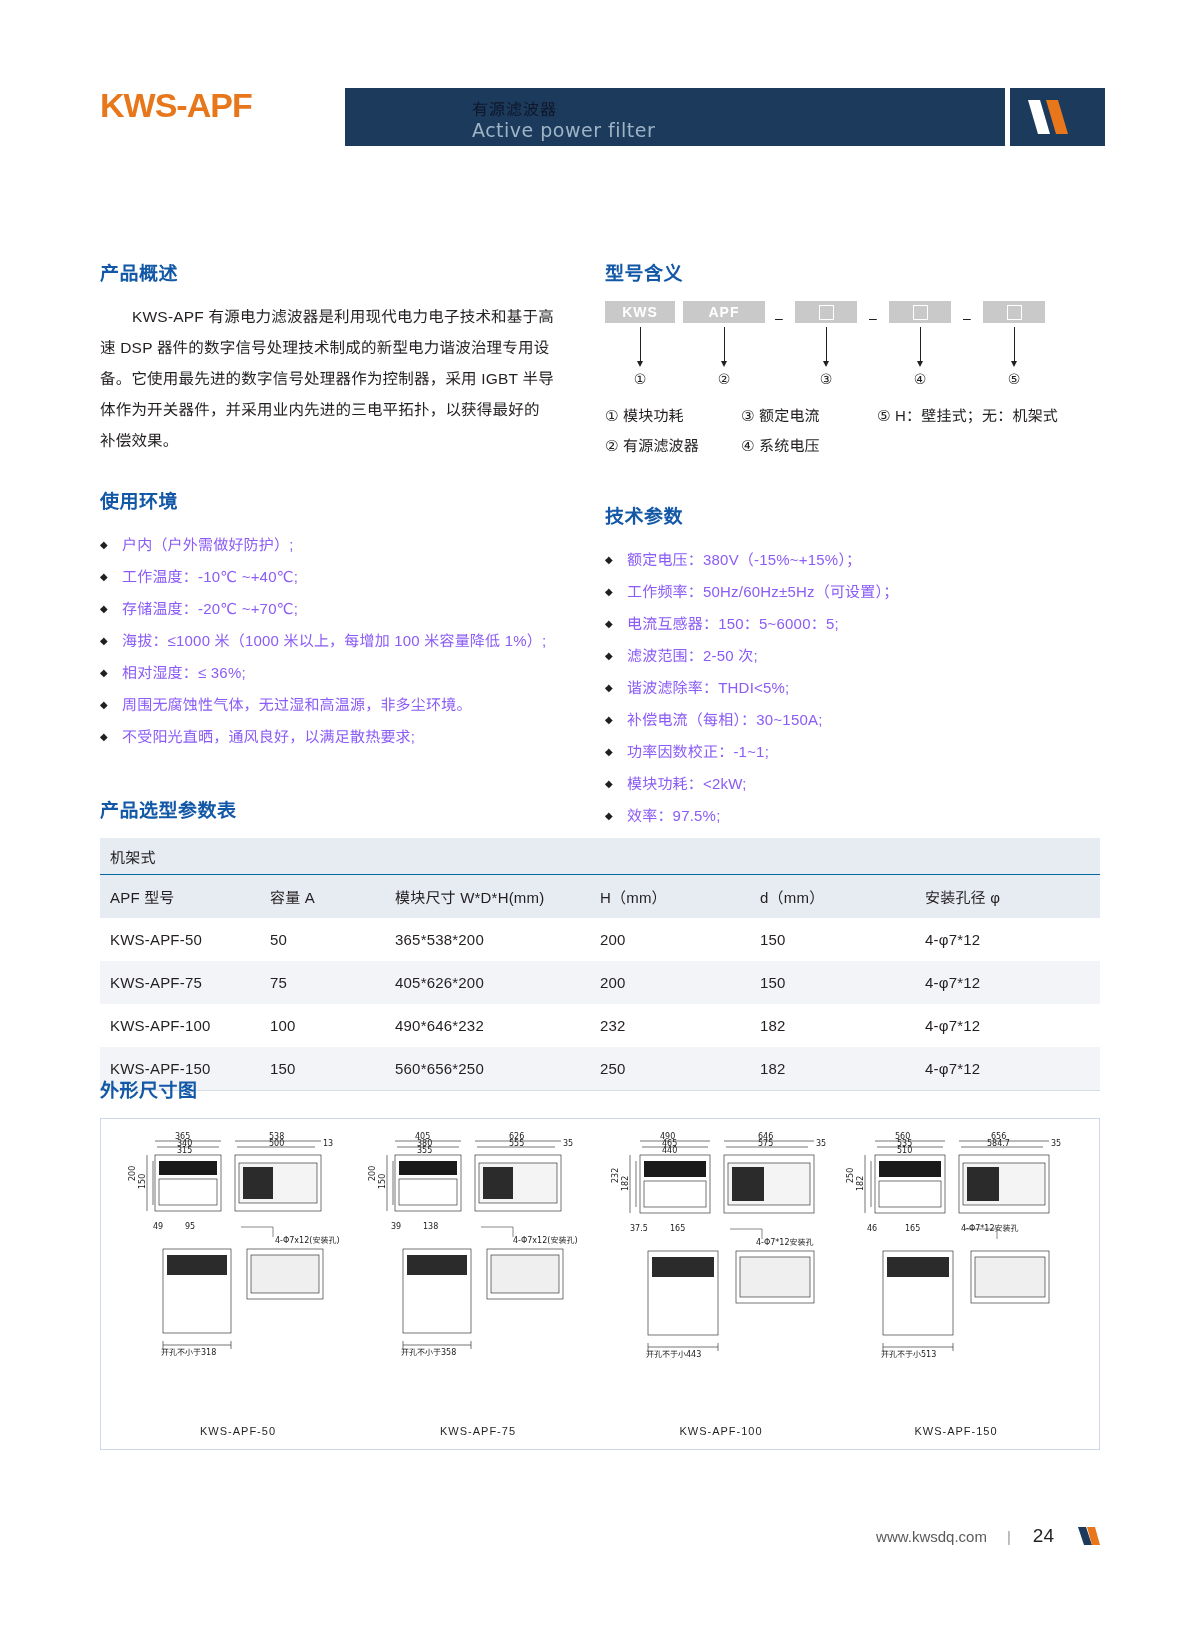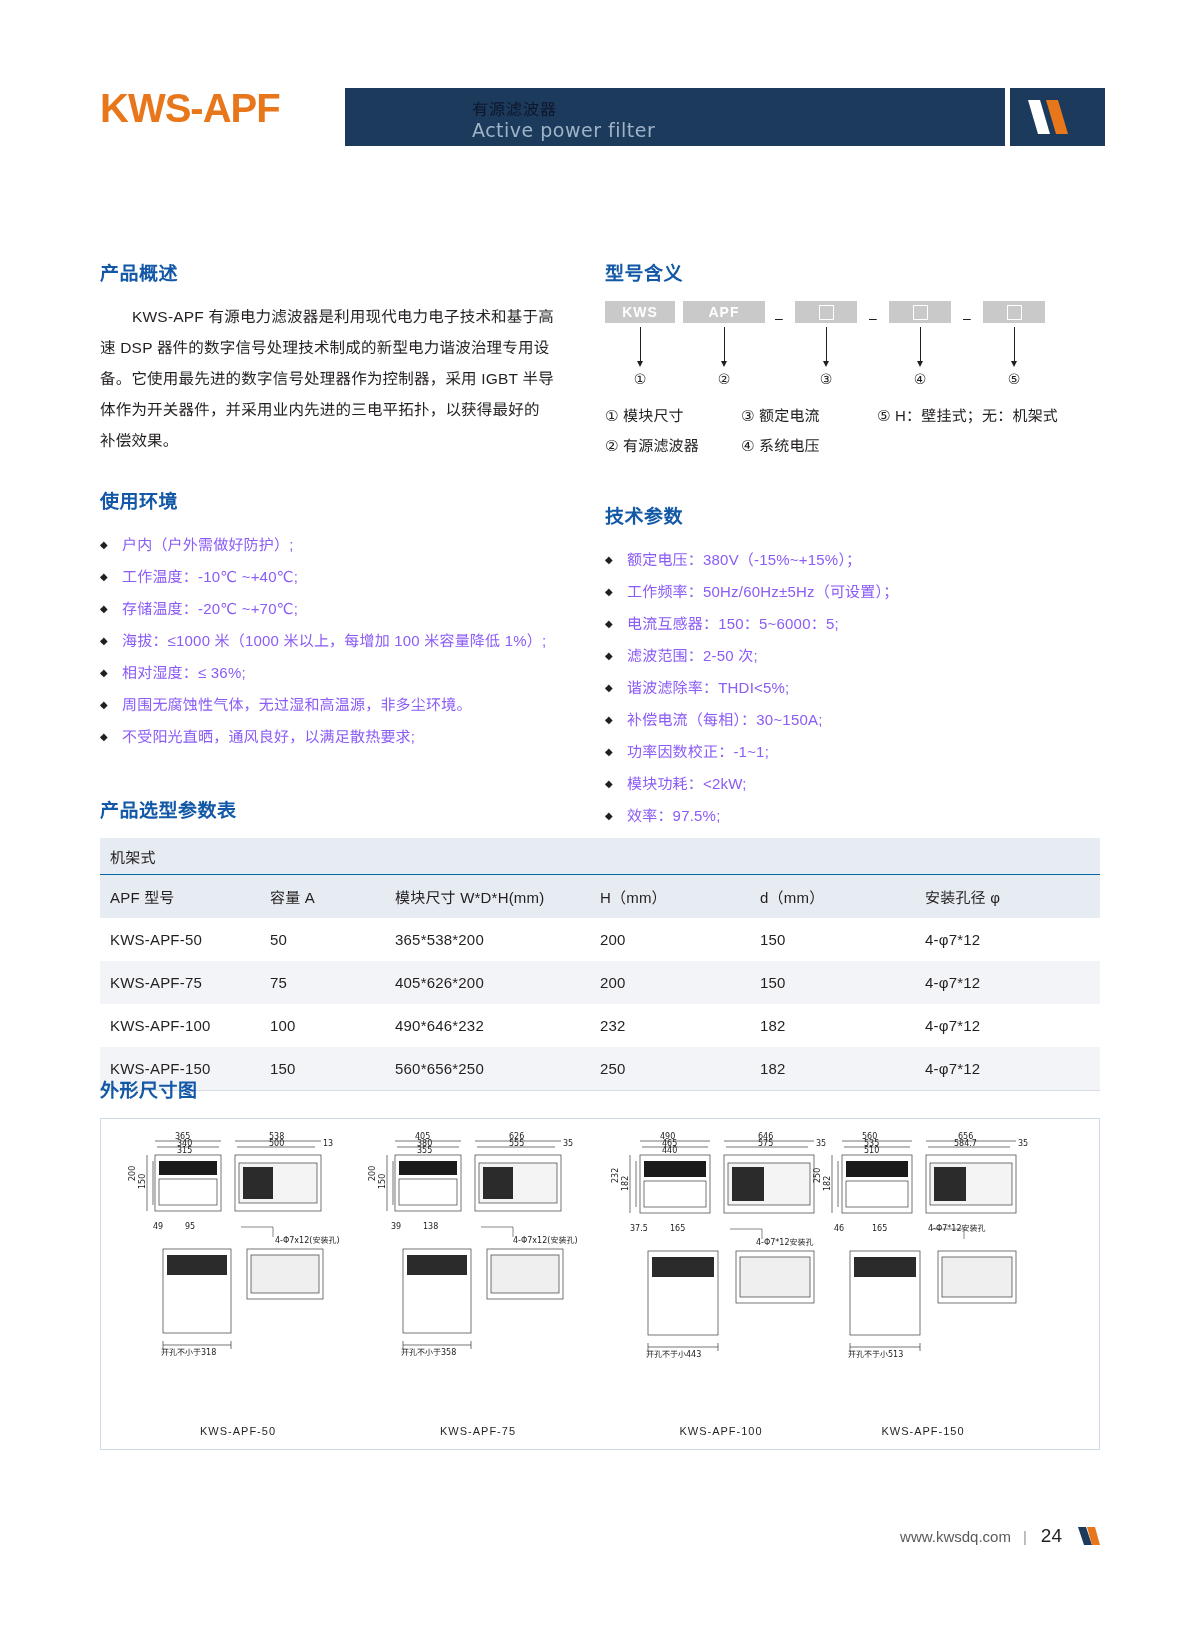--- a/index.html
+++ b/index.html
@@ -18,21 +18,21 @@
 
   
   .header{
     position:absolute;
     left:100px; top:88px;
     width:1000px; height:62px;
   }
   .hdr-title{
     position:absolute;
     left:0; top:-2px;
-    font-size:40px;
+    font-size:34px;
     font-weight:bold;
     color:#e8771c;
     letter-spacing:-1px;
     font-family:"Liberation Sans","DejaVu Sans",sans-serif;
   }
   .hdr-bar{
     position:absolute;
     left:245px; top:0;
     width:660px; height:58px;
     background:#1b3a5c;
@@ -246,21 +246,21 @@
     color:#231f20;
   }
   .unit svg{position:absolute;left:0;top:0;}
 
   
   .footer{
     position:absolute;
     right:100px; bottom:78px;
     display:flex;
     align-items:center;
-    gap:12px;
+    gap:20px;
     font-size:15px;
     color:#5a5a5a;
   }
   .footer .pg{
     font-size:19px;
     font-weight:normal;
     color:#231f20;
     margin-left:2px;
   }
   .footer .sep{color:#9a9a9a;}
@@ -342,21 +342,21 @@
         <div class="mnum" style="left:221px;">③</div>
 
         <div class="mline" style="left:315px;"></div>
         <div class="marrow" style="left:315px;"></div>
         <div class="mnum" style="left:315px;">④</div>
 
         <div class="mline" style="left:409px;"></div>
         <div class="marrow" style="left:409px;"></div>
         <div class="mnum" style="left:409px;">⑤</div>
 
-        <div class="mlegend" style="left:0px;top:100px;">① 模块尺寸</div>
+        <div class="mlegend" style="left:0px;top:100px;">① 模块功耗</div>
         <div class="mlegend" style="left:0px;top:130px;">② 有源滤波器</div>
         <div class="mlegend" style="left:136px;top:100px;">③ 额定电流</div>
         <div class="mlegend" style="left:136px;top:130px;">④ 系统电压</div>
         <div class="mlegend" style="left:272px;top:100px;">⑤ H：壁挂式；无：机架式</div>
       </div>
     </div>
 
     <div class="sec-block" style="margin-top:-30px;">
       <h2 class="sec">技术参数</h2>
       <ul class="bullets">
@@ -557,21 +557,21 @@
             <text x="22" y="72" transform="rotate(-90 22,72)">182</text>
             <text x="24" y="112">37.5</text>
             <text x="64" y="112">165</text>
             <text x="150" y="126">4-Φ7*12安装孔</text>
             <text x="40" y="238">开孔不于小443</text>
           </g>
         </svg>
         <div class="cap">KWS-APF-100</div>
       </div>
 
-      <div class="unit" style="left:707px;">
+      <div class="unit" style="left:740px;">
         <svg width="240" height="310" viewBox="0 0 240 310">
           <g stroke="#3a3a3a" fill="none" stroke-width="0.7">
             <rect x="34" y="36" width="70" height="58"></rect>
             <rect x="38" y="42" width="62" height="16" fill="#1a1a1a" stroke="none"></rect>
             <rect x="38" y="62" width="62" height="26"></rect>
             <rect x="118" y="36" width="90" height="58"></rect>
             <rect x="122" y="44" width="82" height="42" fill="#f4f4f4"></rect>
             <rect x="126" y="48" width="32" height="34" fill="#2b2b2b" stroke="none"></rect>
             <line x1="34" y1="22" x2="104" y2="22"></line>
             <line x1="36" y1="28" x2="102" y2="28"></line>

